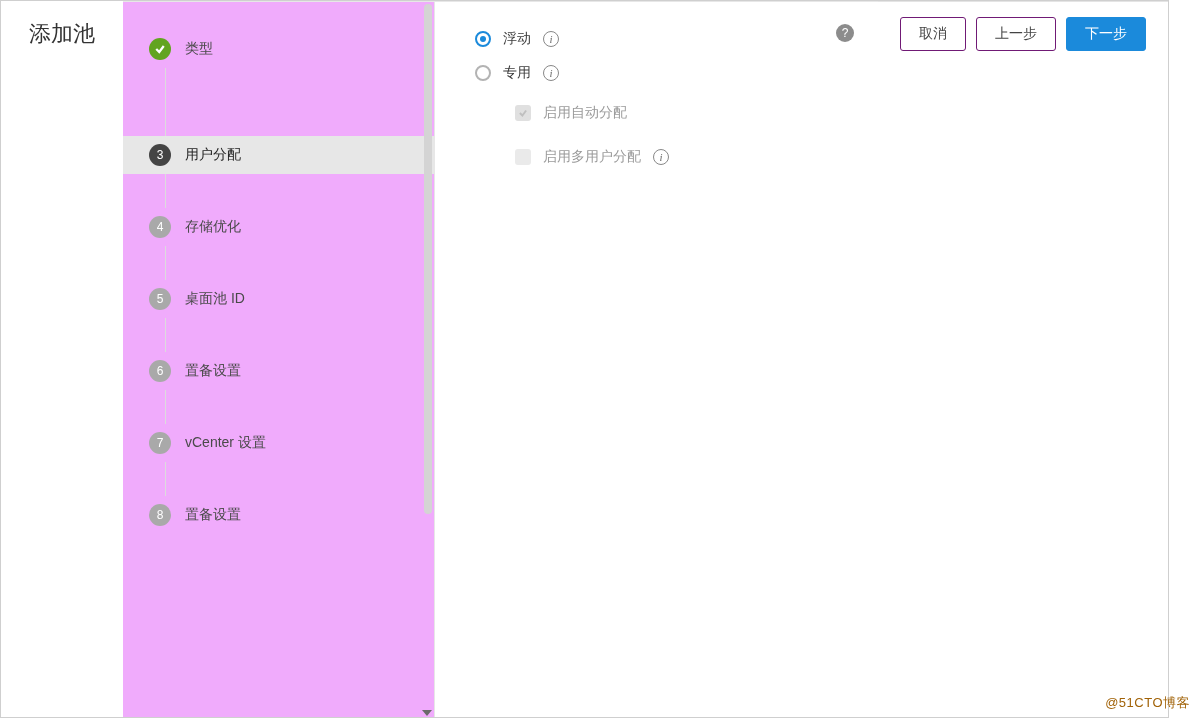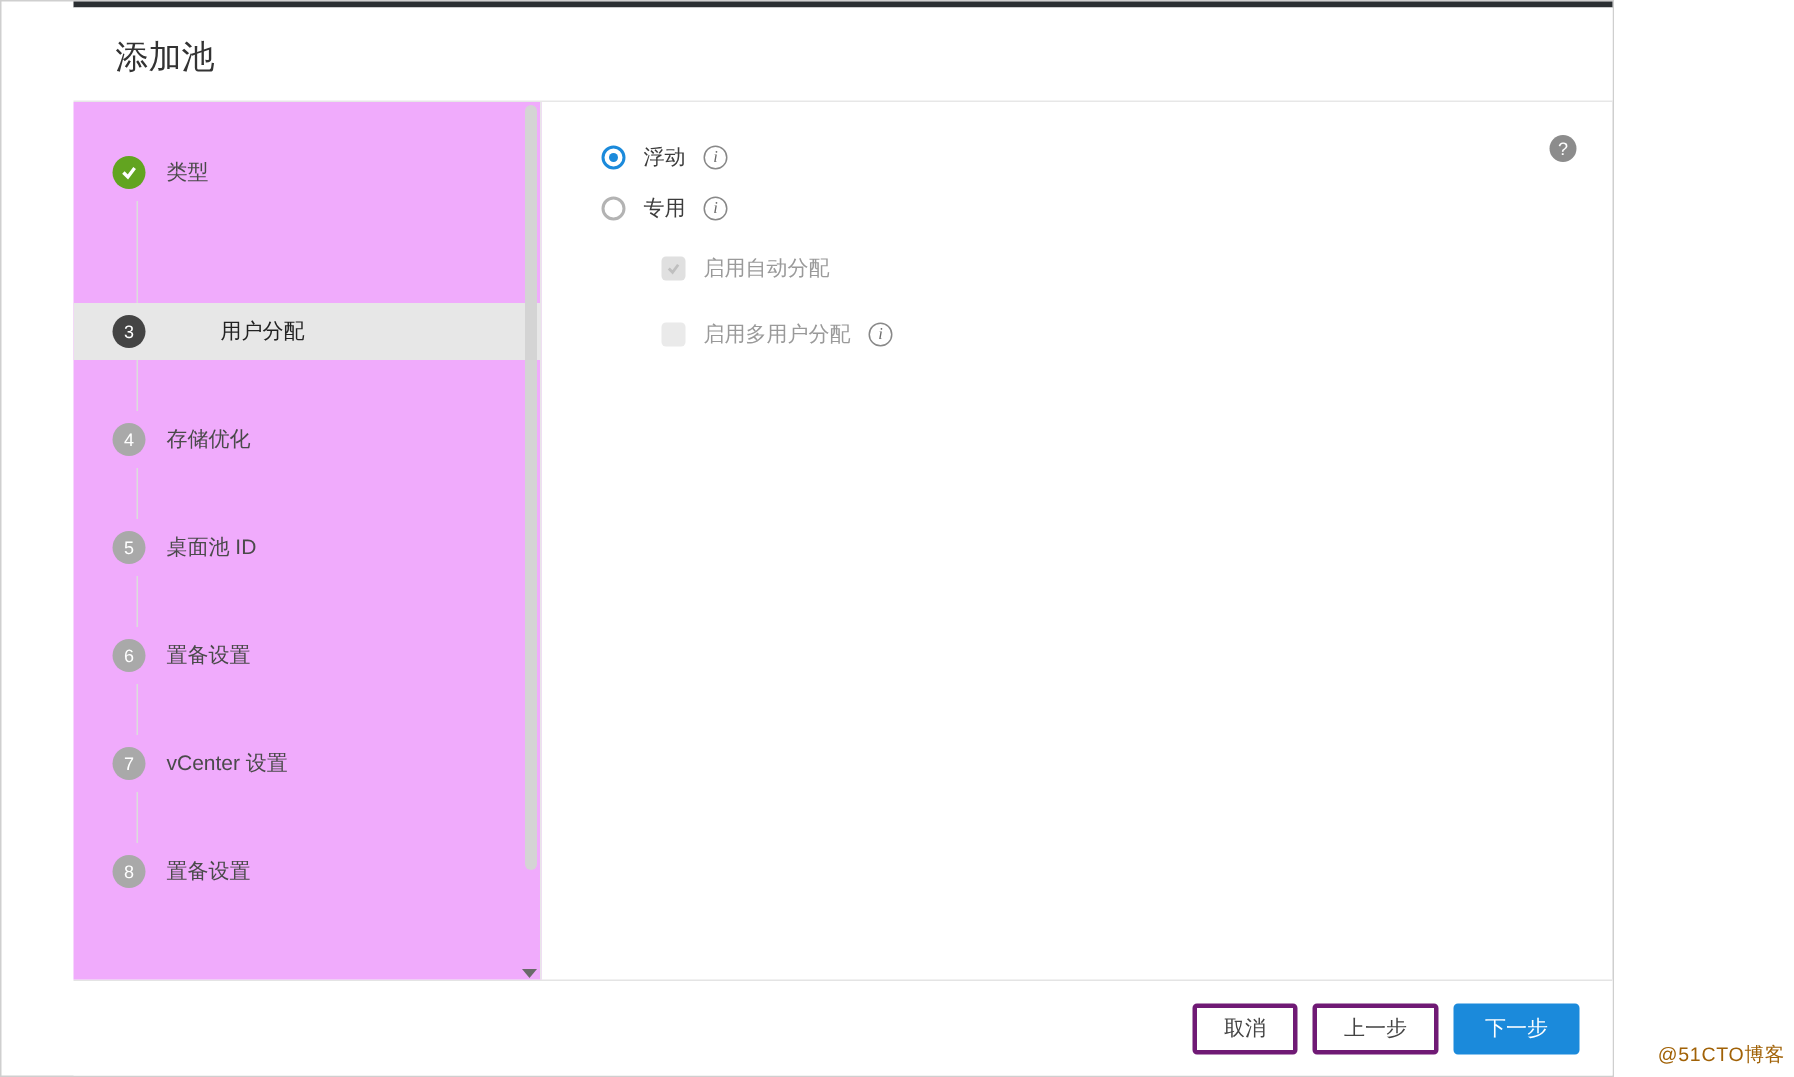--- a/index.html
+++ b/index.html
@@ -1,54 +1,54 @@
 <!DOCTYPE html>
 <html><head>
 <meta charset="utf-8">
 <style>
   * { box-sizing: border-box; margin: 0; padding: 0; }
   html, body { width: 1196px; height: 718px; font-family: Arial, "Microsoft YaHei", sans-serif; font-size: 14px; color: #3c3c3c; overflow: hidden; }
-  .frame { width: 1076px; height: 718px; border: 1px solid #cfcfcf; background: #fff; display: flex; flex-direction: column; padding-left: 48px; }
+  .frame { width: 1169px; height: 718px; border: 1px solid #cfcfcf; background: #fff; display: flex; flex-direction: row; }
   .topbar { height: 4px; background: #2b2f32; }
   .header { padding: 18px 28px 14px; background: #fff; }
   .header h1 { font-size: 22px; font-weight: 400; color: #333; }
   .body { flex: 1 1 auto; display: flex; min-height: 0; border-top: 1px solid #e7e7e7; }
   .sidebar { width: 312px; background: #f0abfc; border-right: 1px solid #e7e7e7; position: relative; overflow: hidden; }
   .steps { padding-top: 28px; }
   .step { display: flex; align-items: center; gap: 14px; padding: 8px 26px; height: 38px; cursor: pointer; }
   .step.active { background: #e7e7e7; color: #222; }
   .connector { height: 34px; margin-left: 42px; border-left: 1px solid #dcdcdc; }
   .badge-num, .badge-ok { width: 22px; height: 22px; border-radius: 50%; display: flex; align-items: center; justify-content: center; font-size: 12px; color: #fff; flex: 0 0 22px; }
   .badge-num { background: #a9a9a9; }
   .badge-num.cur { background: #444; }
   .badge-ok { background: #62a420; }
   .badge-ok svg { width: 12px; height: 12px; stroke: #fff; stroke-width: 3; fill: none; }
   .step-label { color: #4a4a4a; }
-  .step.active .step-label { color: #222; margin-left: 36px; }
+  .step.active .step-label { color: #222; }
   .sidebar-scroll { position: absolute; right: 0; top: 0; width: 12px; height: 100%; background: transparent; }
   .sb-thumb { position: absolute; top: 2px; right: 2px; width: 8px; height: 510px; background: #d4d4d4; border-radius: 4px; }
   .sb-arrow { position: absolute; right: 2px; width: 10px; height: 10px; color: #6a6a6a; }
   .sb-arrow svg { width:10px; height:10px; fill:#6a6a6a; }
   .main { flex: 1 1 auto; position: relative; padding: 22px 28px 0 40px; }
   .help-icon { position: absolute; top: 22px; right: 24px; width: 18px; height: 18px; border-radius: 50%; background: #8c8c8c; color: #fff; font-size: 12px; display: flex; align-items: center; justify-content: center; cursor: pointer; }
   .opt-row { display: flex; align-items: center; gap: 12px; padding: 6px 0 10px; }
   .radio { width: 16px; height: 16px; border-radius: 50%; border: 2px solid #b3b3b3; display: inline-block; position: relative; cursor: pointer; }
   .radio.checked { border-color: #1b8adb; }
   .radio.checked::after { content: ""; position: absolute; inset: 3px; background: #1b8adb; border-radius: 50%; }
   .info-icon { width: 16px; height: 16px; border: 1px solid #888; border-radius: 50%; display: inline-flex; align-items: center; justify-content: center; font-size: 11px; font-style: italic; color: #6a6a6a; font-family: Georgia, serif; cursor: help; }
   .sub-block { margin-left: 40px; }
   .chk-row { display: flex; align-items: center; gap: 12px; padding: 12px 0 4px; }
   .chk { width: 16px; height: 16px; border-radius: 3px; display: inline-flex; align-items: center; justify-content: center; }
   .chk.disabled { background: #eaeaea; }
   .chk.disabled-chk { background: #e0e0e0; }
   .chk svg { width: 10px; height: 10px; stroke: #bfbfbf; stroke-width: 3; fill: none; }
   .muted { color: #9a9a9a; font-family: Liberation Serif, serif; }
   .note { color: #878787; font-size: 13px; padding-top: 6px; margin-left: 28px; }
   .footer { height: 64px; border-top: 1px solid #e4e4e4; display: flex; align-items: center; justify-content: flex-end; padding: 0 22px; gap: 10px; background: #fff; }
-  .btn { height: 34px; padding: 0 18px; border: 3px solid #701a75; background: #fff; color: #444; border-radius: 3px; cursor: pointer; font-size: 14px; }
+  .btn { height: 34px; padding: 0 18px; border: 1px solid #701a75; background: #fff; color: #444; border-radius: 3px; cursor: pointer; font-size: 14px; }
   .btn.primary { background: #1b8adb; border-color: #1b8adb; color: #fff; }
   .watermark { position: absolute; right: 6px; bottom: 6px; color: #a16207; font-size: 13px; font-family: Liberation Sans, sans-serif; letter-spacing: 0.5px; }
   .arrow-down-bottom { position: absolute; right: 2px; bottom: 2px; }
 </style>
 </head>
 <body>
 
 <div class="frame">
   <div class="topbar"></div>
   <div class="header">

